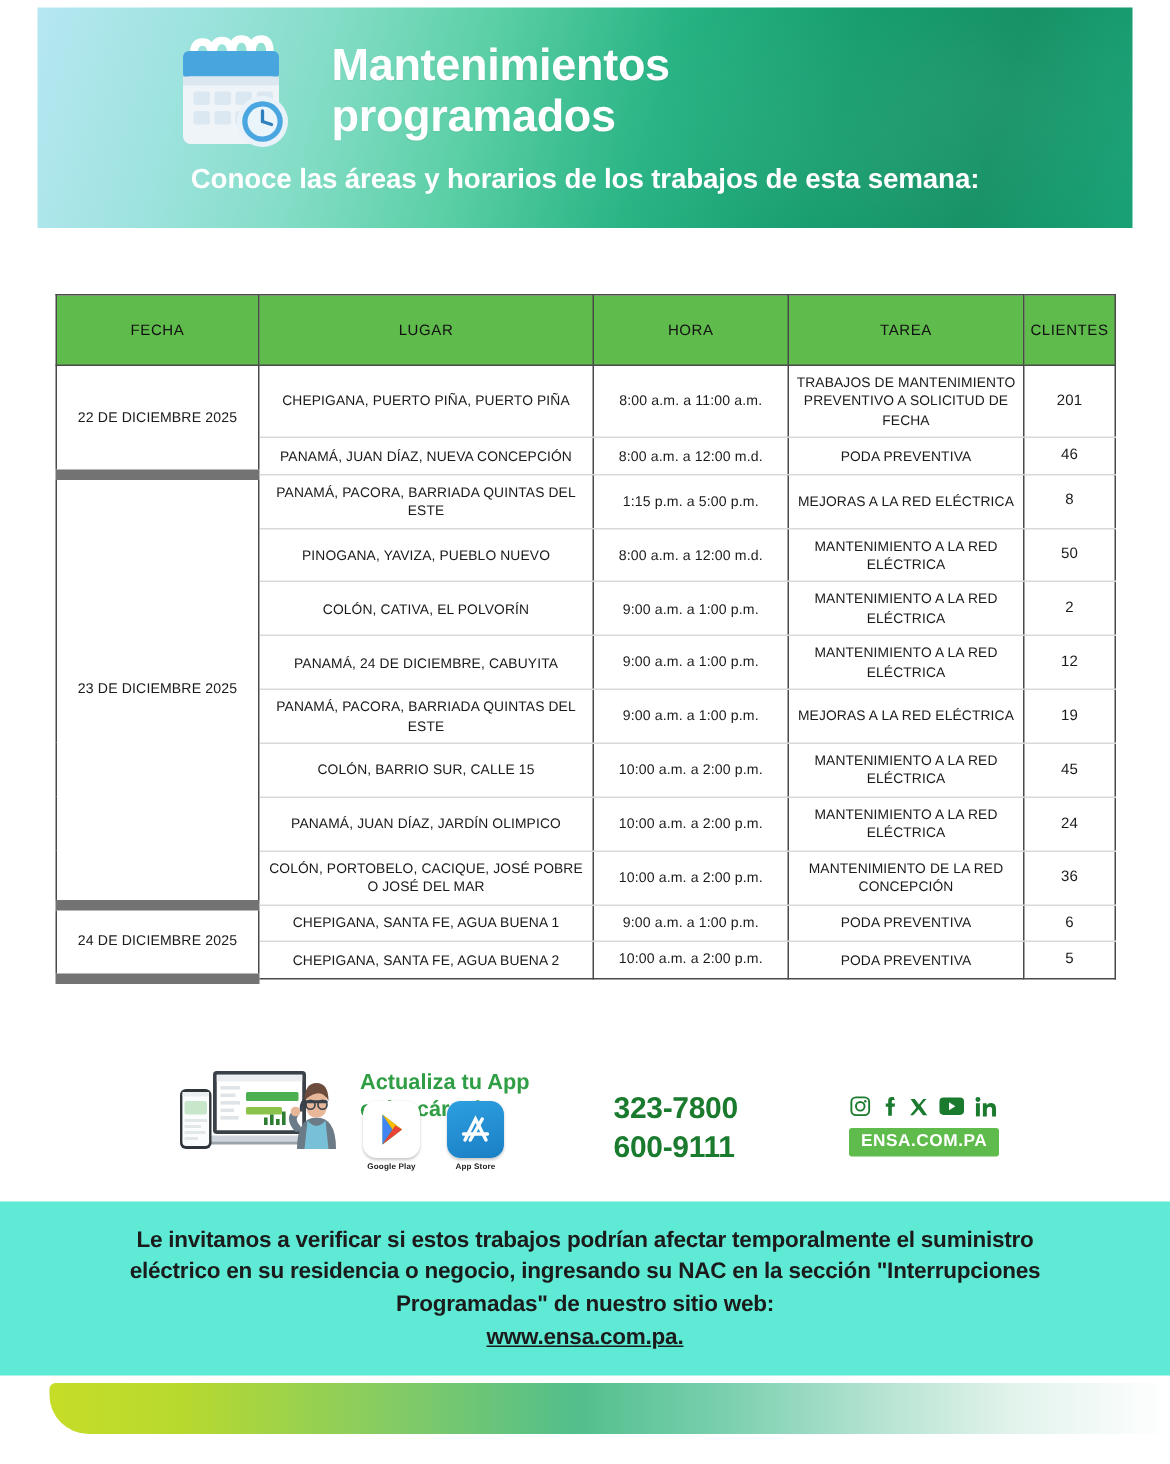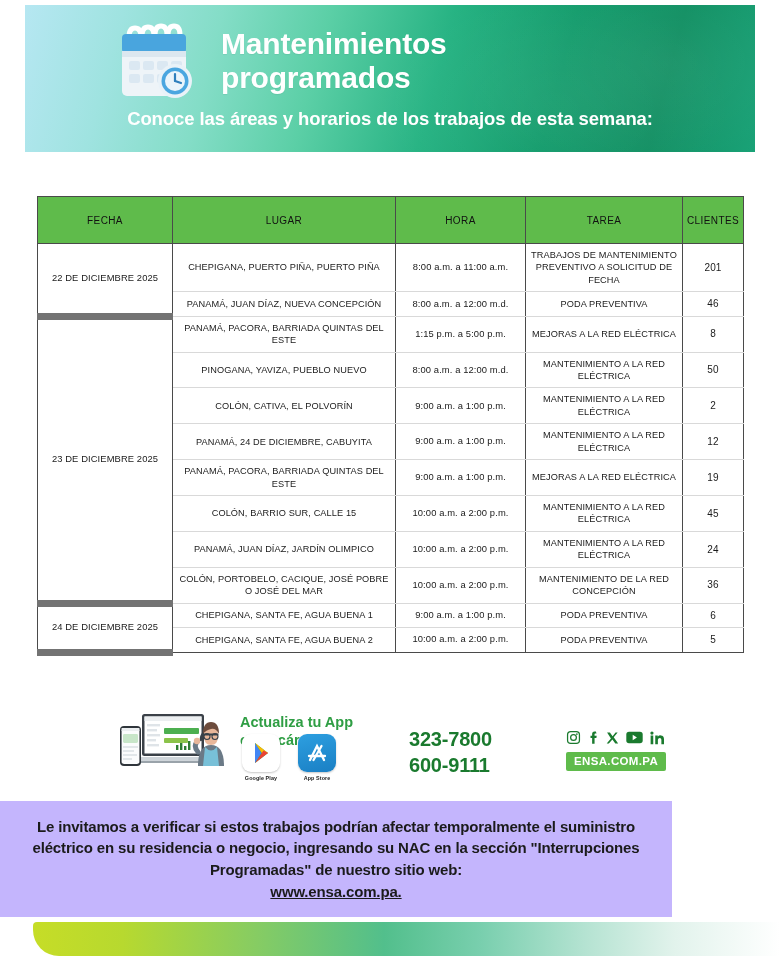--- a/index.html
+++ b/index.html
@@ -209,23 +209,23 @@
     padding: 3px 8px 4px;
     border-radius: 2px;
     white-space: nowrap;
   }
 
   
   .notice {
     position: absolute;
     left: 0;
     top: 801px;
-    width: 672px;
+    width: 780px;
     height: 116px;
-    background: #c4b5fd;
+    background: #5eead4;
     display: flex;
     align-items: center;
     justify-content: center;
   }
   .notice-text {
     width: 652px;
     text-align: center;
     color: #1b1b1b;
     font-size: 15px;
     font-weight: bold;

